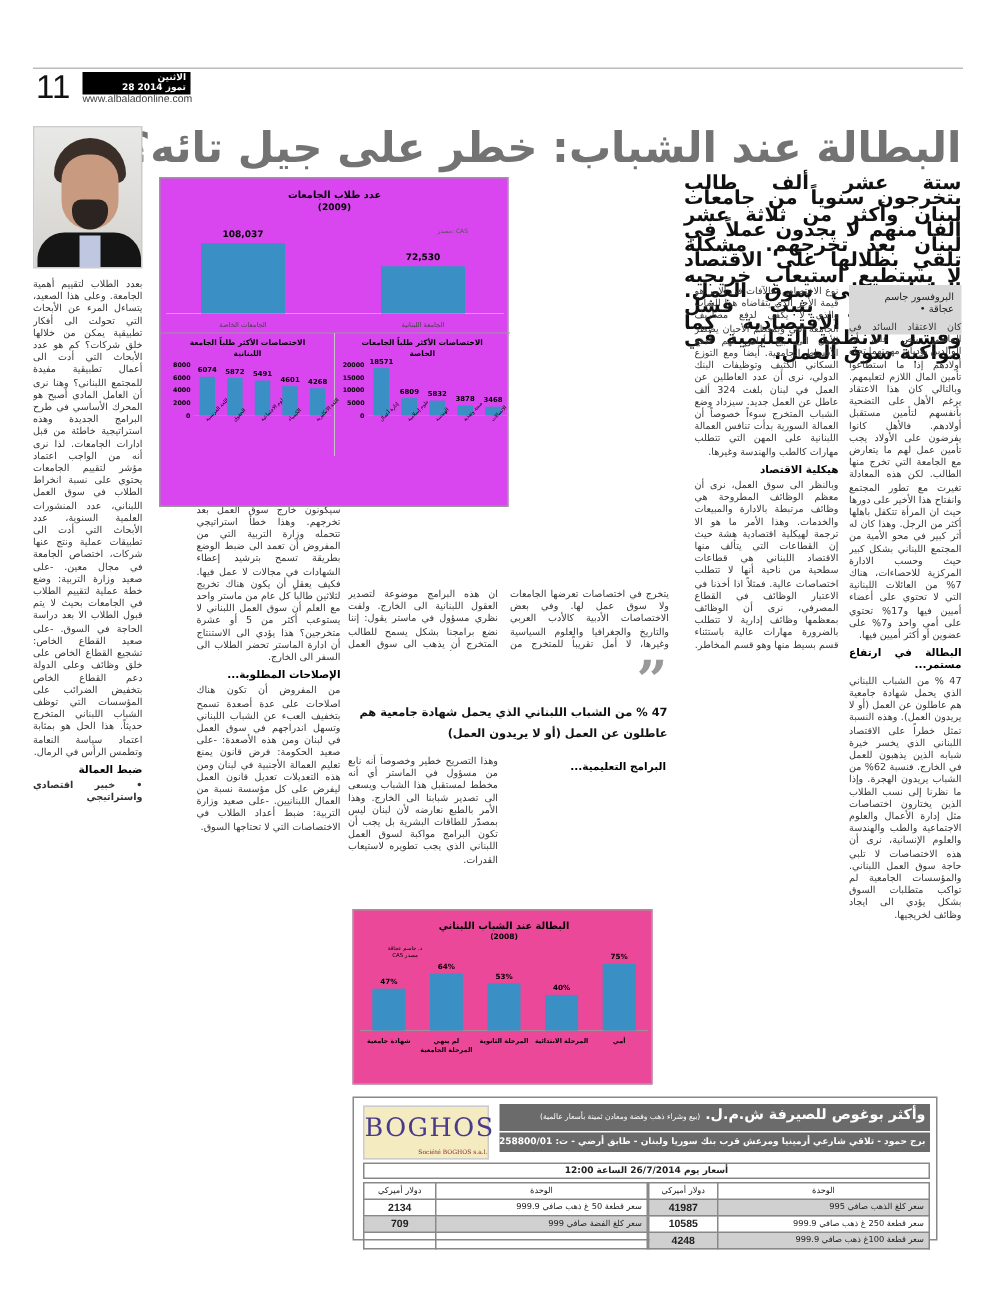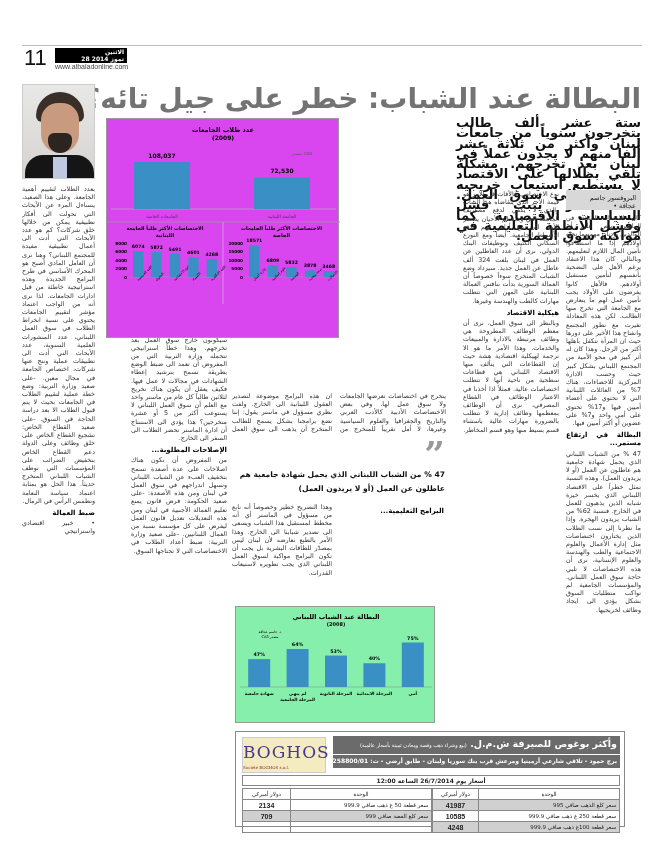--- a/index.html
+++ b/index.html
@@ -11,29 +11,29 @@
 .site{left:55px;top:63px;font-size:7px;color:#444;font-family:"Liberation Sans",sans-serif}
 .headline{right:22px;top:82px;font-size:28px;font-weight:bold;direction:rtl;color:#737373;font-family:"DejaVu Sans",sans-serif;white-space:nowrap;letter-spacing:-0.5px}
 .photo{left:22px;top:84px;width:73px;height:95px;background:linear-gradient(#e8e8e6,#d5d3cf);overflow:hidden;border:1px solid #ccc}
 .photo .hair{position:absolute;left:13px;top:7px;width:48px;height:30px;background:#3a2f28;border-radius:24px 24px 6px 6px}
 .photo .face{position:absolute;left:18px;top:18px;width:38px;height:50px;background:#c89a80;border-radius:18px 18px 20px 20px}
 .photo .beard{position:absolute;left:25px;top:48px;width:24px;height:20px;background:#2b2420;border-radius:6px 6px 12px 12px}
 .photo .suit{position:absolute;left:2px;top:70px;width:69px;height:30px;background:#151515;border-radius:18px 18px 0 0}
 .photo .collar{position:absolute;left:30px;top:72px;width:14px;height:24px;background:#bfc8e0}
 .col{direction:rtl;text-align:justify;font-size:6.4px;line-height:8.2px;color:#333}
 .lead{right:22px;top:118px;width:185px;font-size:13px;line-height:10.3px;font-weight:bold;color:#111}
-.byline{right:22px;top:190px;width:75px;height:20px;background:#d8d8d8;font-size:6.6px;direction:rtl;padding:4px 5px;color:#222}
+.byline{right:22px;top:190px;width:75px;height:33px;background:#d8d8d8;font-size:6.6px;direction:rtl;padding:4px 5px;color:#222}
 .subhead{font-weight:bold;color:#000;font-size:7px;display:block;margin:4px 0 2px}
 .chartbox{left:106px;top:118px;width:233px;height:220px;border:1px solid #999;background:#d946ef}
-.chart2box{left:106px;top:606px;width:156px;height:117px;border:1px solid #999;background:#86efac}
+.chart2box{left:106px;top:606px;width:156px;height:117px;border:1px solid #999;background:#ec4899}
 .quote{left:78px;top:430px;width:148px;direction:rtl;text-align:right}
 .quote .mark{font-size:36px;font-weight:bold;color:#999;line-height:28px;font-family:"DejaVu Serif",serif}
 .quote .txt{font-size:7.6px;font-weight:bold;line-height:14px;color:#111}
 .ad{left:22px;top:727px;width:383px;height:99px;border:1px solid #888}
-.ad-logo{position:absolute;left:6px;top:5px;width:84px;height:36px;background:#f4ebc0;border:1px solid #ccc;color:#4a3a8c;font-family:"DejaVu Serif",serif;font-size:17px;text-align:left;line-height:28px;letter-spacing:1px}
+.ad-logo{position:absolute;left:6px;top:5px;width:84px;height:36px;background:#f4ebc0;border:1px solid #ccc;color:#4a3a8c;font-family:"DejaVu Serif",serif;font-size:17px;text-align:right;line-height:28px;letter-spacing:1px}
 .ad-logo small{position:absolute;left:0;right:0;bottom:2px;font-size:4px;line-height:5px;color:#8a2a2a;letter-spacing:0}
 .ad-head{position:absolute;right:4px;top:4px;width:287px;height:18px;background:#6b6b6b;color:#fff;direction:rtl;font-size:9.5px;font-weight:bold;padding:2px 3px;white-space:nowrap;overflow:hidden}
 .ad-head span{font-size:5px;font-weight:normal}
 .ad-addr{position:absolute;right:4px;top:23px;width:287px;height:13px;background:#6b6b6b;color:#fff;direction:rtl;font-size:6px;padding:2px 3px;white-space:nowrap;overflow:hidden;font-weight:bold}
 .ad-date{position:absolute;left:6px;right:4px;top:43px;height:11px;border:1px solid #888;direction:rtl;text-align:center;font-size:6px;line-height:10px;font-weight:bold}
 table.pt{position:absolute;border-collapse:collapse;direction:rtl;font-size:5.5px}
 table.pt td,table.pt th{border:1px solid #888;height:11px;padding:0 3px;font-weight:normal}
 table.pt th{font-size:5.5px;text-align:center}
 table.pt td.v{text-align:center;font-family:"Liberation Sans Narrow","Liberation Sans",sans-serif;font-size:7px;font-weight:bold}
 table.pt tr.g td{background:#d0d0d0}
@@ -97,21 +97,21 @@
 <div class="abs col" style="left:131px;top:311px;width:96px;height:290px;overflow:hidden">
   <span>تجارية بحتة الى زيادة عرض البرامج التعليمية بشكل غير واقعي مع معرفة سابقة أن معظم المتخرجين سيكونون خارج سوق العمل بعد تخرجهم. وهذا خطأ استراتيجي تتحمله وزارة التربية التي من المفروض أن تعمد الى ضبط الوضع بطريقة تسمح بترشيد إعطاء الشهادات في مجالات لا عمل فيها. فكيف يعقل أن يكون هناك تخريج لثلاثين طالباً كل عام من ماستر واحد مع العلم أن سوق العمل اللبناني لا يستوعب أكثر من 5 أو عشرة متخرجين؟ هذا يؤدي الى الاستنتاج أن ادارة الماستر تحضر الطلاب الى السفر الى الخارج.</span>
   <span class="subhead">الإصلاحات المطلوبة...</span>
   <span>من المفروض أن تكون هناك اصلاحات على عدة أصعدة تسمح بتخفيف العبء عن الشباب اللبناني وتسهل اندراجهم في سوق العمل في لبنان ومن هذه الأصعدة: -على صعيد الحكومة: فرض قانون يمنع تعليم العمالة الأجنبية في لبنان ومن هذه التعديلات تعديل قانون العمل ليفرض على كل مؤسسة نسبة من العمال اللبنانيين. -على صعيد وزارة التربية: ضبط أعداد الطلاب في الاختصاصات التي لا تحتاجها السوق.</span>
 </div>
 
 <div class="abs col" style="left:22px;top:185px;width:73px;height:620px;overflow:hidden">
   <span>بعدد الطلاب لتقييم أهمية الجامعة. وعلى هذا الصعيد، يتساءل المرء عن الأبحاث التي تحولت الى أفكار تطبيقية يمكن من خلالها خلق شركات؟ كم هو عدد الأبحاث التي أدت الى أعمال تطبيقية مفيدة للمجتمع اللبناني؟ وهنا نرى أن العامل المادي أصبح هو المحرك الأساسي في طرح البرامج الجديدة وهذه استراتيجية خاطئة من قبل ادارات الجامعات. لذا نرى أنه من الواجب اعتماد مؤشر لتقييم الجامعات يحتوي على نسبة انخراط الطلاب في سوق العمل اللبناني، عدد المنشورات العلمية السنوية، عدد الأبحاث التي أدت الى تطبيقات عملية ونتج عنها شركات، اختصاص الجامعة في مجال معين.</span>
   <span>-على صعيد وزارة التربية: وضع خطة عملية لتقييم الطلاب في الجامعات بحيث لا يتم قبول الطلاب الا بعد دراسة الحاجة في السوق. -على صعيد القطاع الخاص: تشجيع القطاع الخاص على خلق وظائف وعلى الدولة دعم القطاع الخاص بتخفيض الضرائب على المؤسسات التي توظف الشباب اللبناني المتخرج حديثاً. هذا الحل هو بمثابة اعتماد سياسة النعامة وتطمس الرأس في الرمال.</span>
   <span class="subhead">ضبط العمالة</span>
-  <span style="display:block;margin-top:2px;font-weight:normal">• خبير اقتصادي واستراتيجي</span>
+  <span style="display:block;margin-top:2px;font-weight:bold">• خبير اقتصادي واستراتيجي</span>
 </div>
 
 <div class="abs chartbox">
   <svg id="chartsvg" width="233" height="185">
       <text x="116" y="13" font-size="6.5" font-weight="bold" text-anchor="middle" direction="rtl">عدد طلاب الجامعات</text>
       <text x="116" y="21" font-size="6" font-weight="bold" text-anchor="middle">(2009)</text>
       <text x="205" y="36" font-size="4" text-anchor="end" fill="#555">مصدر: CAS</text>
       <line x1="4" y1="90" x2="229" y2="90" stroke="#bbb" stroke-width="0.6"></line>
       <rect x="27" y="43.02739130434782" width="56" height="46.97260869565218" fill="#3a8fc4"></rect>
       <text x="55" y="39.02739130434782" font-size="6" font-weight="bold" text-anchor="middle">108,037</text>

